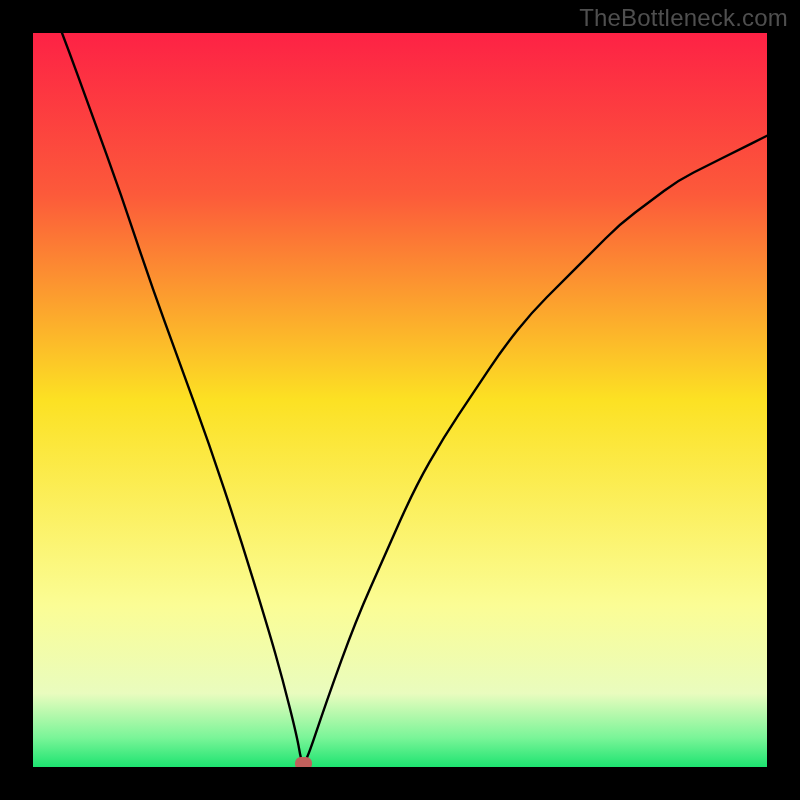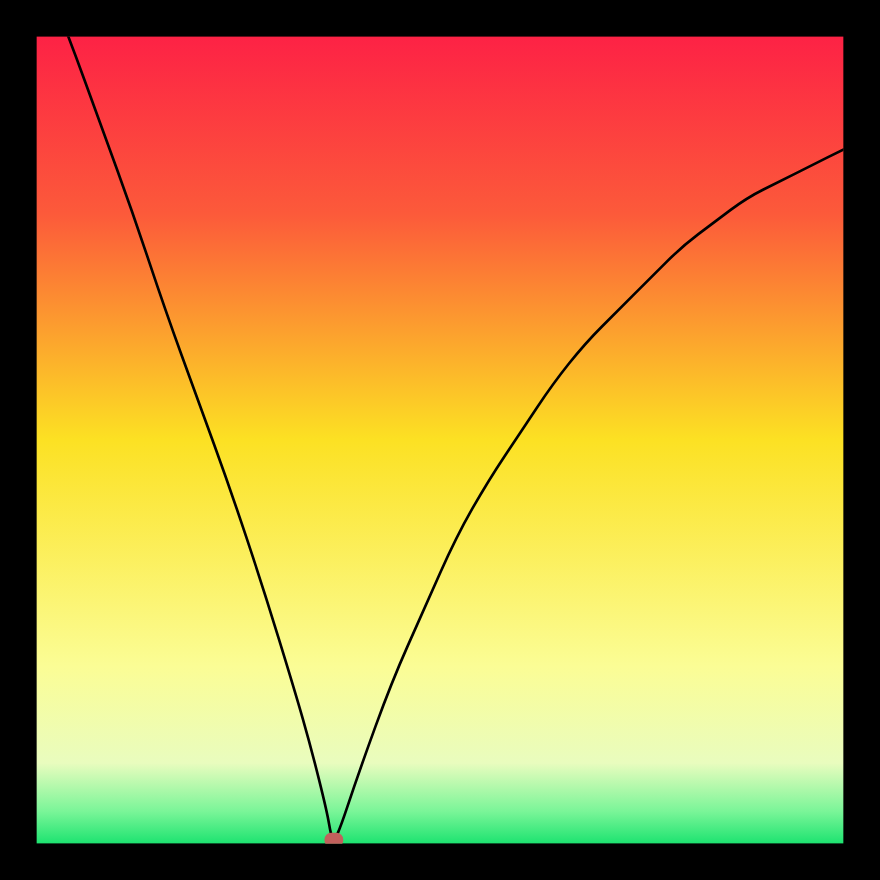--- a/index.html
+++ b/index.html
@@ -51,20 +51,21 @@
     width: 17px;
     height: 13px;
     background: #c1605c;
     border-radius: 6px;
   }
 </style>
 </head>
 <body>
 
 <div class="frame">
+  <div class="watermark">TheBottleneck.com</div>
   <div class="plot-area">
     <svg class="gradient-bg" viewBox="0 0 734 734" preserveAspectRatio="none">
       <defs>
         <linearGradient id="bg-grad" x1="0" y1="0" x2="0" y2="1">
             <stop offset="0%" stop-color="#fd2245"></stop>
             <stop offset="22%" stop-color="#fc5a3a"></stop>
             <stop offset="50%" stop-color="#fce123"></stop>
             <stop offset="78%" stop-color="#fbfd95"></stop>
             <stop offset="90%" stop-color="#e9fcbe"></stop>
             <stop offset="96%" stop-color="#7af598"></stop>

